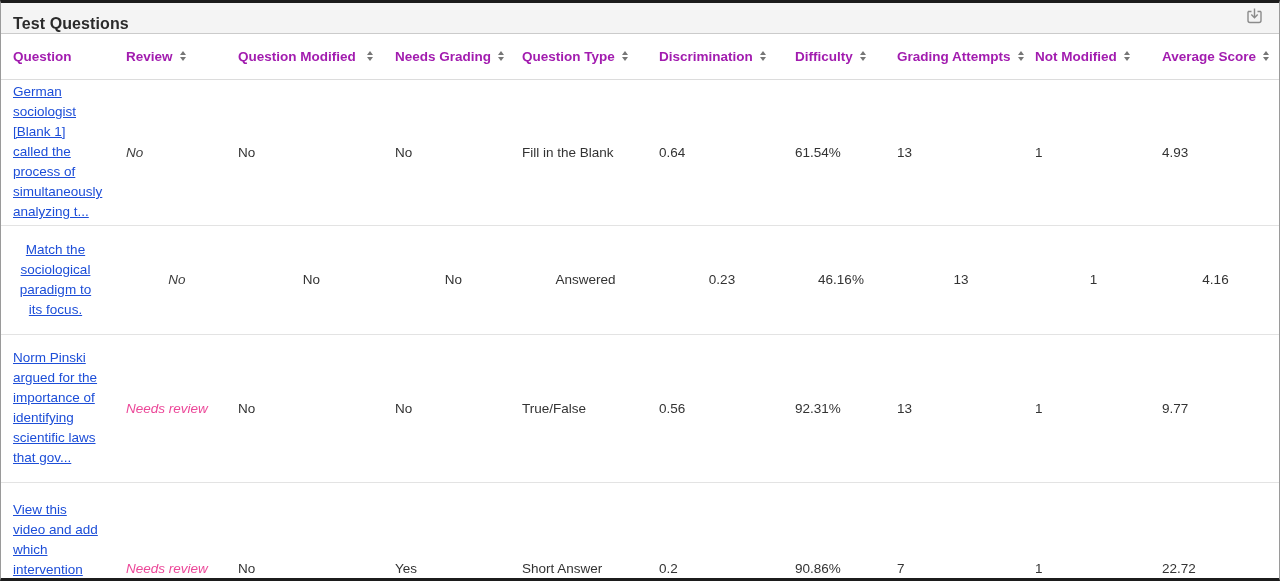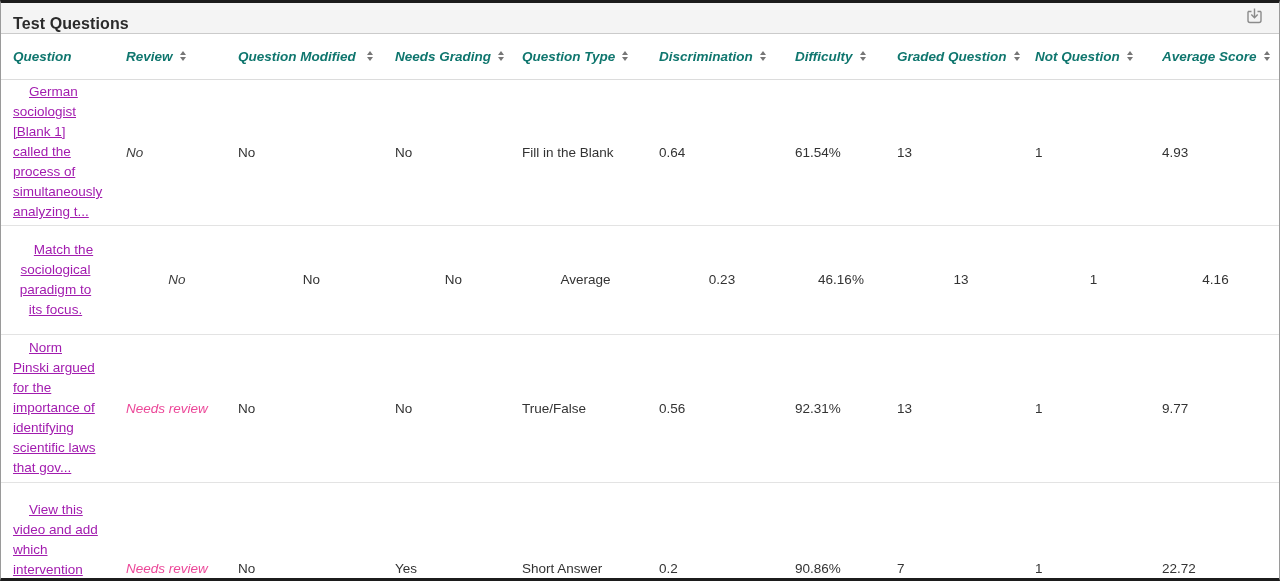--- a/index.html
+++ b/index.html
@@ -39,27 +39,26 @@
   }
   table {
     width:100%;
     border-collapse:collapse;
     table-layout:fixed;
   }
   thead th {
     height:45px;
     font-size:13.5px;
     font-weight:700;
-    color:#0f766e;
+    color:#a21caf;
     text-align:left;
     border-bottom:1px solid #dcdcdc;
     vertical-align:middle;
     white-space:nowrap;
     overflow:hidden;
-    font-style:italic;
   }
   .hcell { display:flex; align-items:center; gap:7px; }
   .hcell.icon-right .sort-icon { margin-left:auto; margin-right:22px; }
   th:first-child, td:first-child { padding-left:12px; }
   .sort-icon {
     display:inline-flex;
     flex-direction:column;
     gap:2px;
     flex:0 0 auto;
   }
@@ -82,25 +81,24 @@
     border-bottom:1px solid #e3e3e3;
     padding-right:10px;
   }
   tr.r1 { height:146px; }
   tr.r2 { height:109px;text-align:center; }
   tr.r3 { height:148px; }
   tr.r4 { height:172px; }
   td.qcell { padding-right:28px; line-height:20px; }
   tr.r4 td.qcell { vertical-align:top; padding-top:17px; }
   a.qlink {
-    color:#a21caf;
+    color:#1d4ed8;
     text-decoration:underline;
     font-size:13.5px;
     line-height:20px;
-    margin-left:16px;
   }
   .review-val { font-style:italic; color:#3d3d3d; }
   .review-flag { font-style:italic; color:#ec4899; }
 </style>
 </head>
 <body>
 
 <div class="titlebar">
   <h1>Test Questions</h1>
   <button class="dl-btn">
@@ -183,30 +181,30 @@
         <span class="hcell">
             <span>Difficulty</span>
           <span class="sort-icon">
               <span class="tri-up"></span>
               <span class="tri-down"></span>
             </span>
           </span>
       </th>
       <th>
         <span class="hcell">
-            <span>Graded Question</span>
-          <span class="sort-icon">
-              <span class="tri-up"></span>
-              <span class="tri-down"></span>
-            </span>
-          </span>
-      </th>
-      <th>
-        <span class="hcell">
-            <span>Not Question</span>
+            <span>Grading Attempts</span>
+          <span class="sort-icon">
+              <span class="tri-up"></span>
+              <span class="tri-down"></span>
+            </span>
+          </span>
+      </th>
+      <th>
+        <span class="hcell">
+            <span>Not Modified</span>
           <span class="sort-icon">
               <span class="tri-up"></span>
               <span class="tri-down"></span>
             </span>
           </span>
       </th>
       <th>
         <span class="hcell">
             <span>Average Score</span>
           <span class="sort-icon">
@@ -228,21 +226,21 @@
       <td>61.54%</td>
       <td>13</td>
       <td>1</td>
       <td>4.93</td>
     </tr>
     <tr class="r2">
       <td class="qcell"><a href="#" class="qlink">Match the sociological paradigm to its focus.</a></td>
       <td><span class="review-val">No</span></td>
       <td>No</td>
       <td>No</td>
-      <td>Average</td>
+      <td>Answered</td>
       <td>0.23</td>
       <td>46.16%</td>
       <td>13</td>
       <td>1</td>
       <td>4.16</td>
     </tr>
     <tr class="r3">
       <td class="qcell"><a href="#" class="qlink">Norm Pinski argued for the importance of identifying scientific laws that gov...</a></td>
       <td><span class="review-flag">Needs review</span></td>
       <td>No</td>

